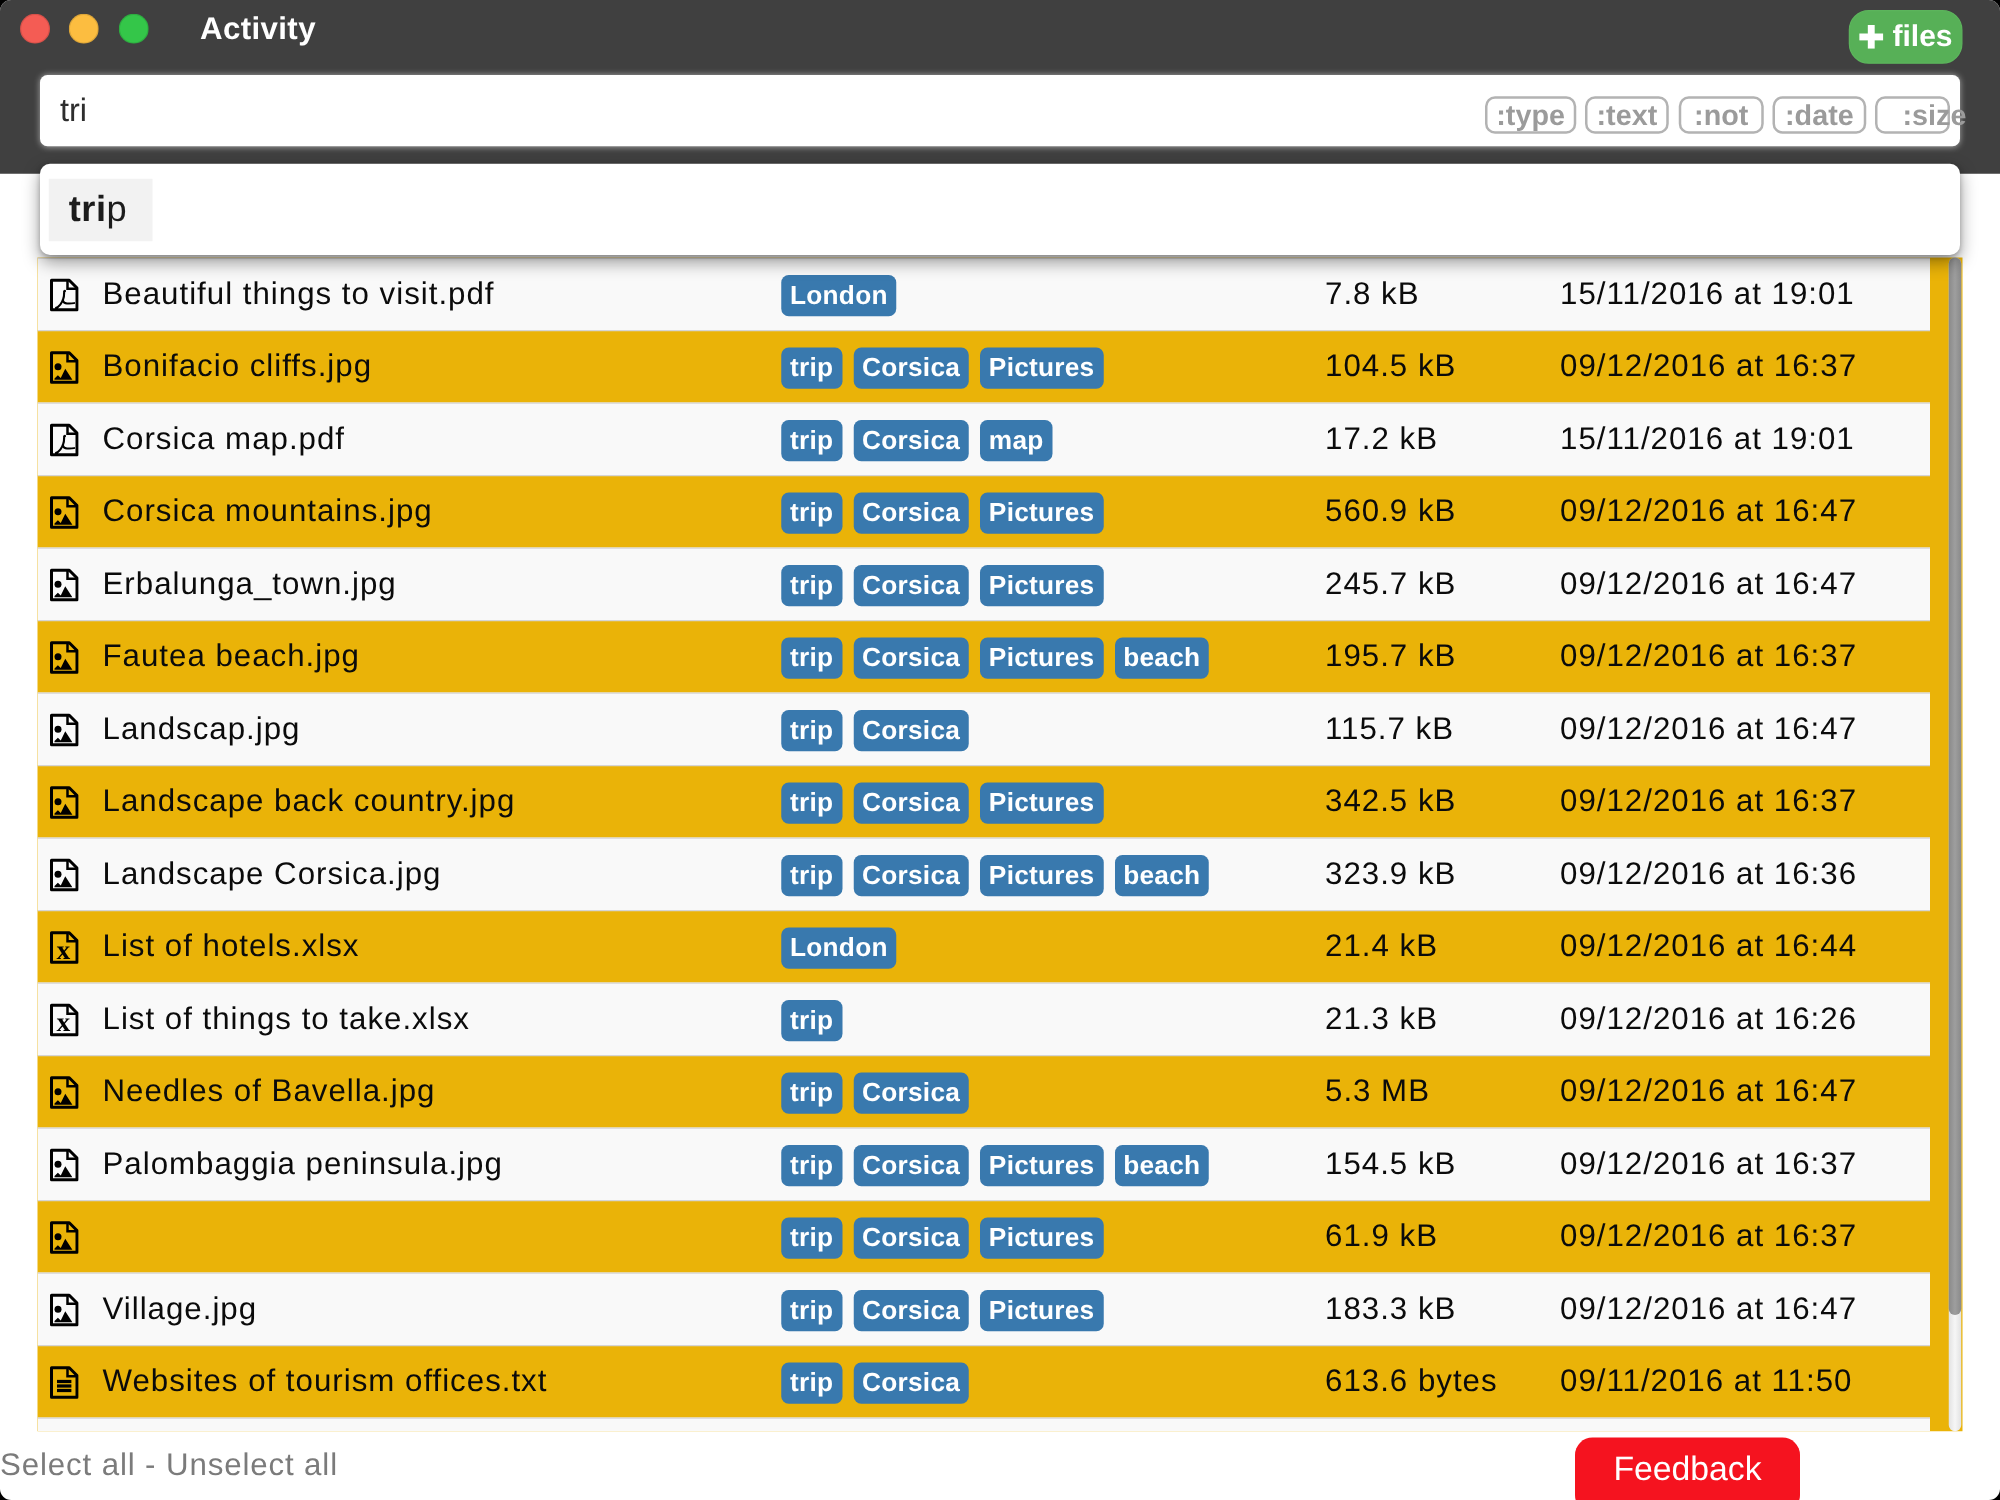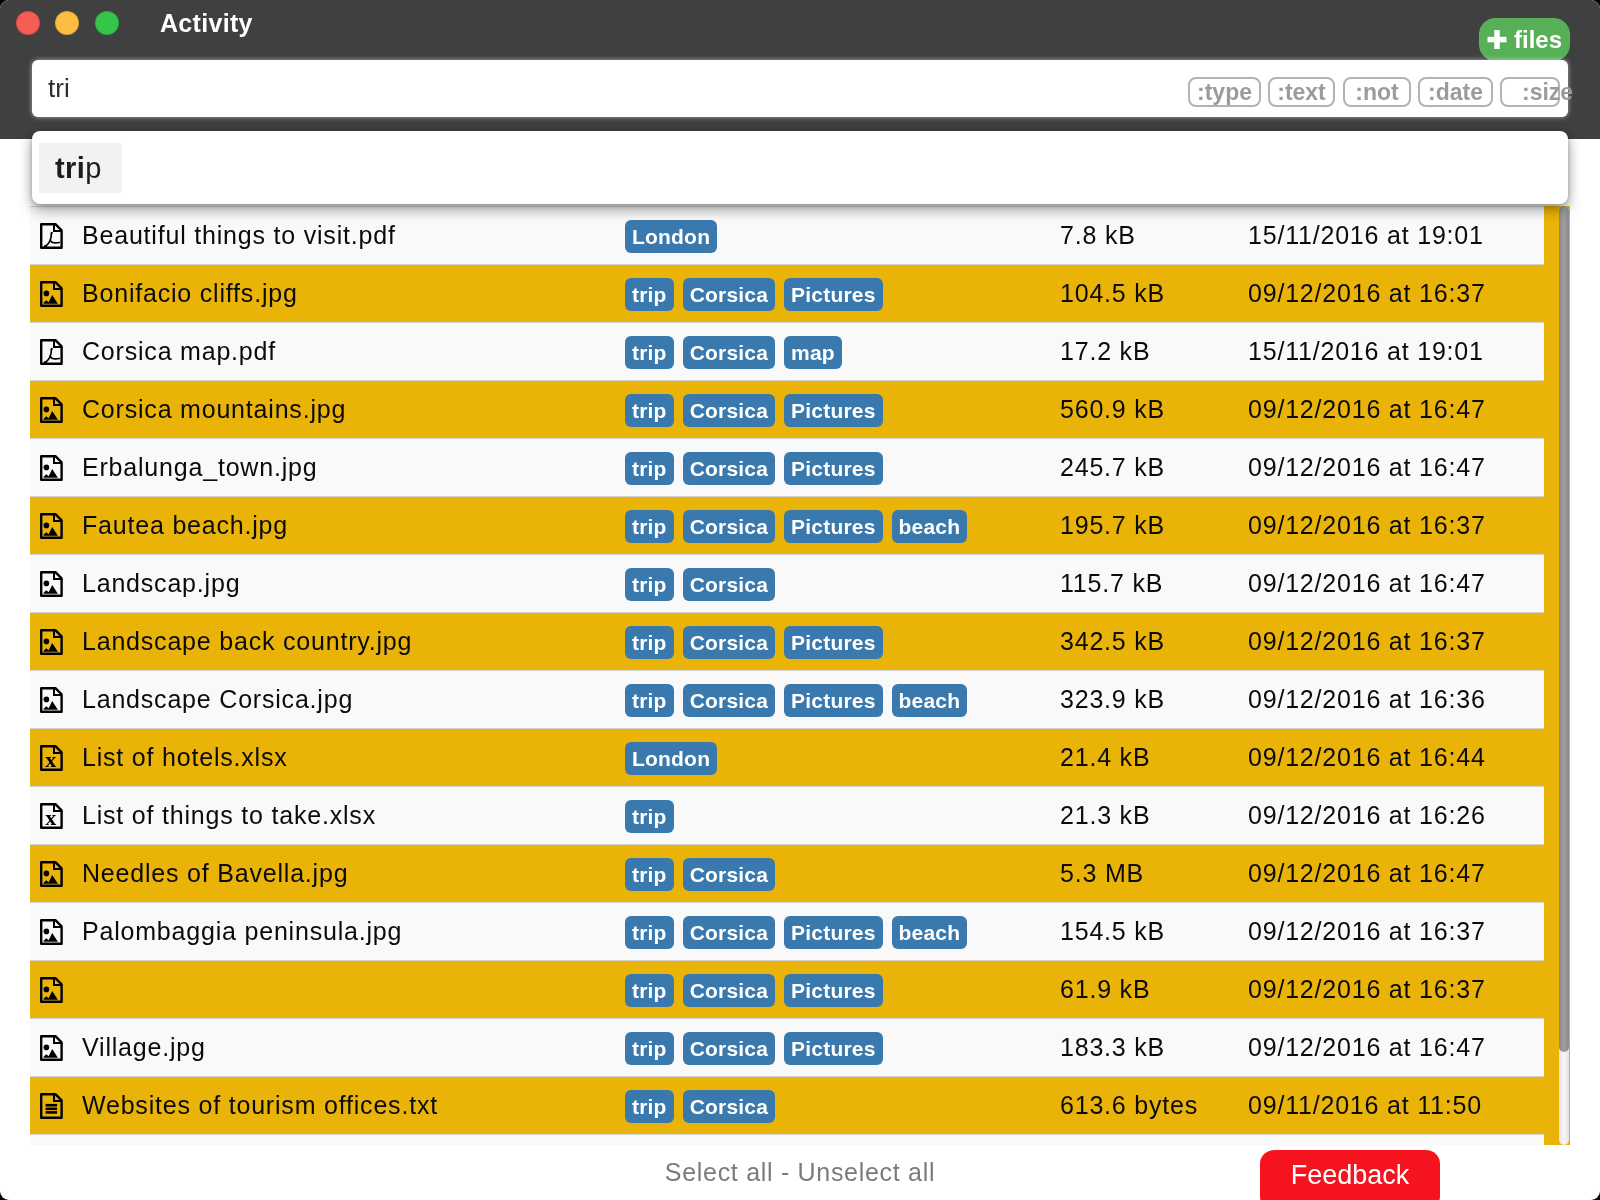--- a/index.html
+++ b/index.html
@@ -5,42 +5,42 @@
   * { margin:0; padding:0; box-sizing:border-box; }
   html,body { width:1600px; height:1200px; background:#000; font-family:"Liberation Sans", sans-serif; }
   #win { position:absolute; left:0; top:0; width:1600px; height:1200px; background:#fff; border-radius:9px; overflow:hidden; will-change:transform; }
   
   #hdr { position:absolute; left:0; top:0; width:1600px; height:139px; background:#404040; }
   .light { position:absolute; top:11px; width:24px; height:24px; border-radius:50%; }
   #l1 { left:16px;  background:#f45c54; border:1px solid rgba(0,0,0,0.12); }
   #l2 { left:55px;  background:#fcbd40; border:1px solid rgba(0,0,0,0.12); }
   #l3 { left:95px;  background:#34c649; border:1px solid rgba(0,0,0,0.12); }
   #title { position:absolute; left:160px; top:9px; font-size:25px; font-weight:bold; letter-spacing:0.3px; color:#fff; }
-  #addfiles { position:absolute; left:1479px; top:8px; width:91px; height:43px; background:#57b057; border:1px solid #5cb45c; border-radius:16px; color:#fff; font-size:24px; font-weight:bold; display:flex; align-items:center; justify-content:center;margin-top:10px; }
+  #addfiles { position:absolute; left:1479px; top:8px; width:91px; height:43px; background:#57b057; border:1px solid #5cb45c; border-radius:16px; color:#fff; font-size:24px; font-weight:bold; display:flex; align-items:center; justify-content:center; }
   #searchbox { position:absolute; left:32px; top:60px; width:1536px; height:57px; background:#fff; border-radius:6px; box-shadow:0 0 5px rgba(255,255,255,0.55); }
   #searchtext { position:absolute; left:16px; top:0; height:57px; line-height:57px; font-size:26px; color:#2e2e2e; }
   .chip { position:absolute; top:17px; height:30px; border:2px solid #b3b3b3; border-radius:8px; color:#9b9b9b; font-size:23px; font-weight:bold; line-height:26px; text-align:center; }
   
   #dropdown { position:absolute; left:32px; top:131px; width:1536px; height:73px; background:#fff; border-radius:8px; box-shadow:0 5px 14px rgba(0,0,0,0.40), 0 1px 4px rgba(0,0,0,0.22); }
   #dditem { position:absolute; left:7px; top:12px; width:83px; height:50px; background:#f2f2f2; font-size:29px; letter-spacing:0.4px; color:#1c1c1c; line-height:50px; padding-left:16px; }
   
   #list { position:absolute; left:30px; top:206px; width:1540px; height:939px; background:#eab308; overflow:hidden; }
   .row { position:relative; width:1514px; height:58px; border-top:1px solid #d5d5d5; }
   .row.odd { background:#f9f9f9; }
   .ficon { position:absolute; left:9px; top:15px; }
   .fname { position:absolute; left:52px; top:0; height:57px; line-height:57px; font-size:25px; letter-spacing:0.8px; color:#0b0b0b; white-space:nowrap; }
   .tags { position:absolute; left:595px; top:13px; height:33px; white-space:nowrap; }
   .tag { display:inline-block; height:33px; line-height:33px; padding:0 7px; margin-right:9px; background:#3979ae; border-radius:6px; color:#fff; font-size:21px; font-weight:bold; letter-spacing:0.2px; }
   .fsize { position:absolute; left:1030px; top:0; height:57px; line-height:57px; font-size:25px; letter-spacing:0.8px; color:#0b0b0b; }
   .fdate { position:absolute; left:1218px; top:0; height:57px; line-height:57px; font-size:25px; letter-spacing:0.8px; color:#0b0b0b; }
   
   #track { position:absolute; left:1559px; top:206px; width:10px; height:939px; background:linear-gradient(to right,#e2e2e2,#f6f6f6 50%,#e2e2e2); border-radius:6px; }
   #thumb { position:absolute; left:1559px; top:206px; width:10px; height:846px; background:linear-gradient(to right,#8a8a8a,#9e9e9e 50%,#8a8a8a); border-radius:6px; }
   
-  #selectall { position:absolute; left:0; top:1158px; width:1600px; text-align:center; font-size:25px; letter-spacing:0.7px; color:#7b7b7b; }
+  #selectall { position:absolute; left:0; top:1158px; width:1600px; text-align:left; font-size:25px; letter-spacing:0.7px; color:#7b7b7b; }
   #feedback { position:absolute; left:1260px; top:1150px; width:180px; height:60px; background:#f5131f; border-radius:14px; color:#fff; font-size:27px; text-align:center; line-height:50px; }
 </style>
 </head>
 <body>
 <div id="win">
   <div id="hdr">
     <div class="light" id="l1"></div>
     <div class="light" id="l2"></div>
     <div class="light" id="l3"></div>
     <div id="title">Activity</div>

